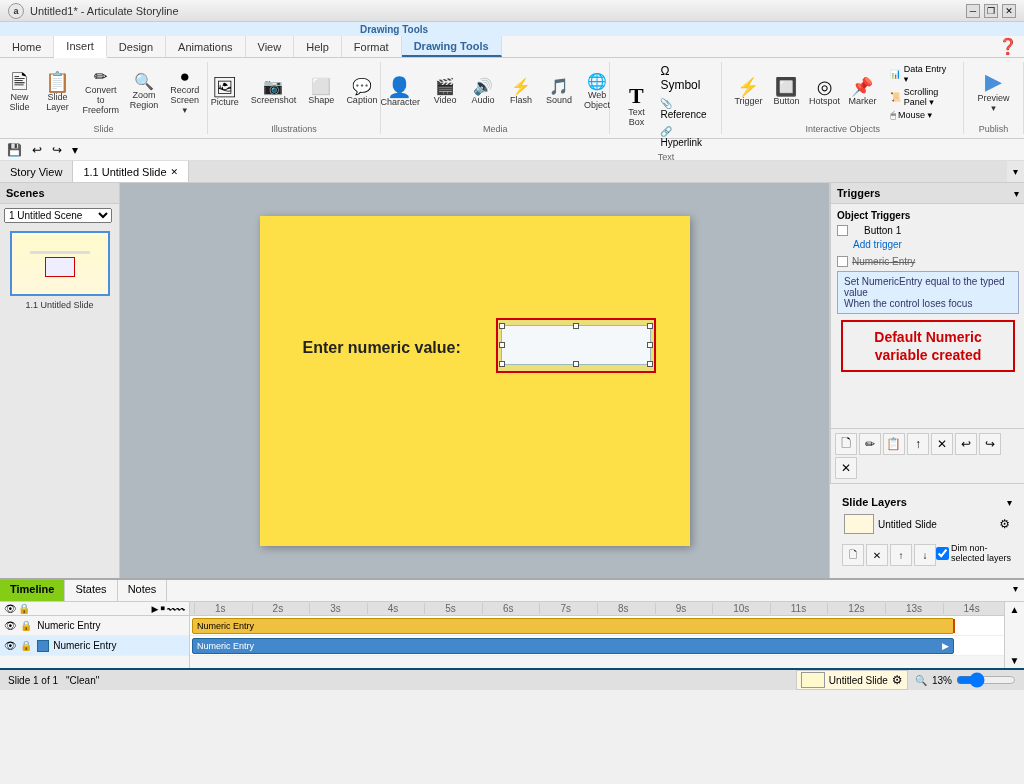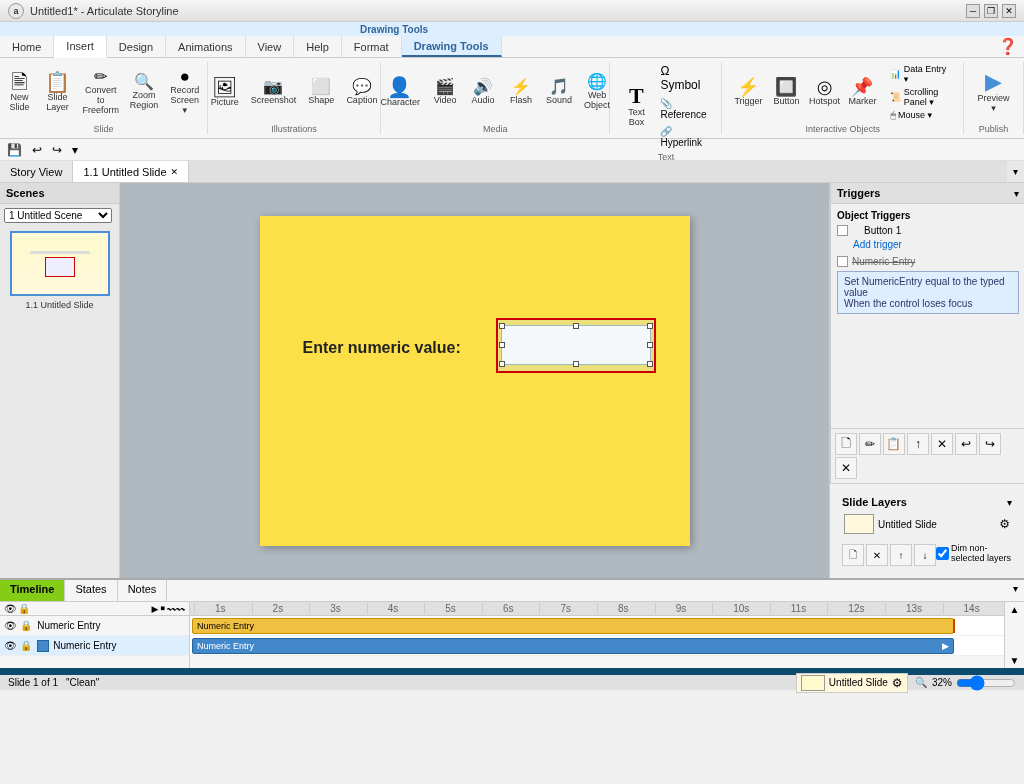--- a/index.html
+++ b/index.html
@@ -136,21 +136,21 @@
     .timeline-labels { width: 190px; border-right: 1px solid #ccc; }
     .timeline-label-row { height: 20px; display: flex; align-items: center; padding: 0 4px; border-bottom: 1px solid #eee; gap: 4px; font-size: 10px; }
     .timeline-track { flex: 1; position: relative; overflow-x: auto; }
     .timeline-ruler { height: 14px; background: #e0e0e0; border-bottom: 1px solid #ccc; display: flex; align-items: center; padding: 0 4px; font-size: 8px; color: #666; }
     .timeline-ruler-marks { display: flex; width: 100%; }
     .ruler-mark { flex: 1; border-left: 1px solid #ccc; padding-left: 20px; font-size: 10px; }
     .timeline-track-row { height: 20px; background: #fff; border-bottom: 1px solid #eee; position: relative; }
     .timeline-bar { position: absolute; top: 2px; left: 10px; right: 30px; height: 16px; background: #f0c040; border: 1px solid #c09000; border-radius: 2px; display: flex; align-items: center; padding: 0 4px; font-size: 9px; }
 
     
-    .status-bar { height: 22px; background: #e0e0e0; border-top: 7px solid #0c4a6e; display: flex; align-items: center; justify-content: space-between; padding: 0 8px; font-size: 10px; }
+    .status-bar { height: 22px; background: #e0e0e0; border-top: 2px solid #0c4a6e; display: flex; align-items: center; justify-content: space-between; padding: 0 8px; font-size: 10px; }
     .status-right { display: flex; align-items: center; gap: 8px; }
     .zoom-control { display: flex; align-items: center; gap: 4px; }
 
     
     .right-panel { display: flex; flex-direction: column; width: 195px; border-left: 1px solid #ccc; }
     .right-panel-bottom { background: #f0f0f0; border-top: 1px solid #ccc; padding: 12px; }
     .layer-row { display: flex; align-items: center; gap: 4px; padding: 2px; font-size: 10px; }
     .layer-thumb { width: 30px; height: 20px; background: #fff8dc; border: 1px solid #999; }
     .layer-name { flex: 1; }
     .layer-gear { cursor: pointer; font-size: 12px; }
@@ -417,20 +417,23 @@
         <div style="display:flex; align-items:center; gap:4px; margin-bottom:4px;">
           <div class="trigger-checkbox"></div>
           <span style="text-decoration:line-through; font-size:10px; color:#666;">Numeric Entry</span>
         </div>
 
         <div class="numeric-entry-trigger">
           <div>Set NumericEntry equal to the typed value</div>
           <div>When the control loses focus</div>
         </div>
 
+        <div class="default-var-box">
+          <span class="default-var-text">Default Numeric variable created</span>
+        </div>
       </div>
 
       <div class="trigger-toolbar">
         <div class="trigger-tool-btn">🗋</div>
         <div class="trigger-tool-btn">✏</div>
         <div class="trigger-tool-btn">📋</div>
         <div class="trigger-tool-btn">↑</div>
         <div class="trigger-tool-btn">✕</div>
         <div class="trigger-tool-btn">↩</div>
         <div class="trigger-tool-btn">↪</div>
@@ -547,17 +550,17 @@
   </div>
   <div class="status-right">
 
     <div style="display:flex; align-items:center; gap:4px; background:#fff8dc; border:1px solid #ccc; padding:1px 4px;">
       <div style="width:24px; height:16px; background:#fffacd; border:1px solid #999;"></div>
       <span style="font-size:10px;">Untitled Slide</span>
       <span style="cursor:pointer; font-size:12px;">⚙</span>
     </div>
     <div class="zoom-control">
       <span>🔍</span>
-      <span>32%</span>
+      <span>13%</span>
       <input type="range" min="25" max="200" value="75" style="width: 60px;">
     </div>
   </div>
 </div>
 
 </body></html>

